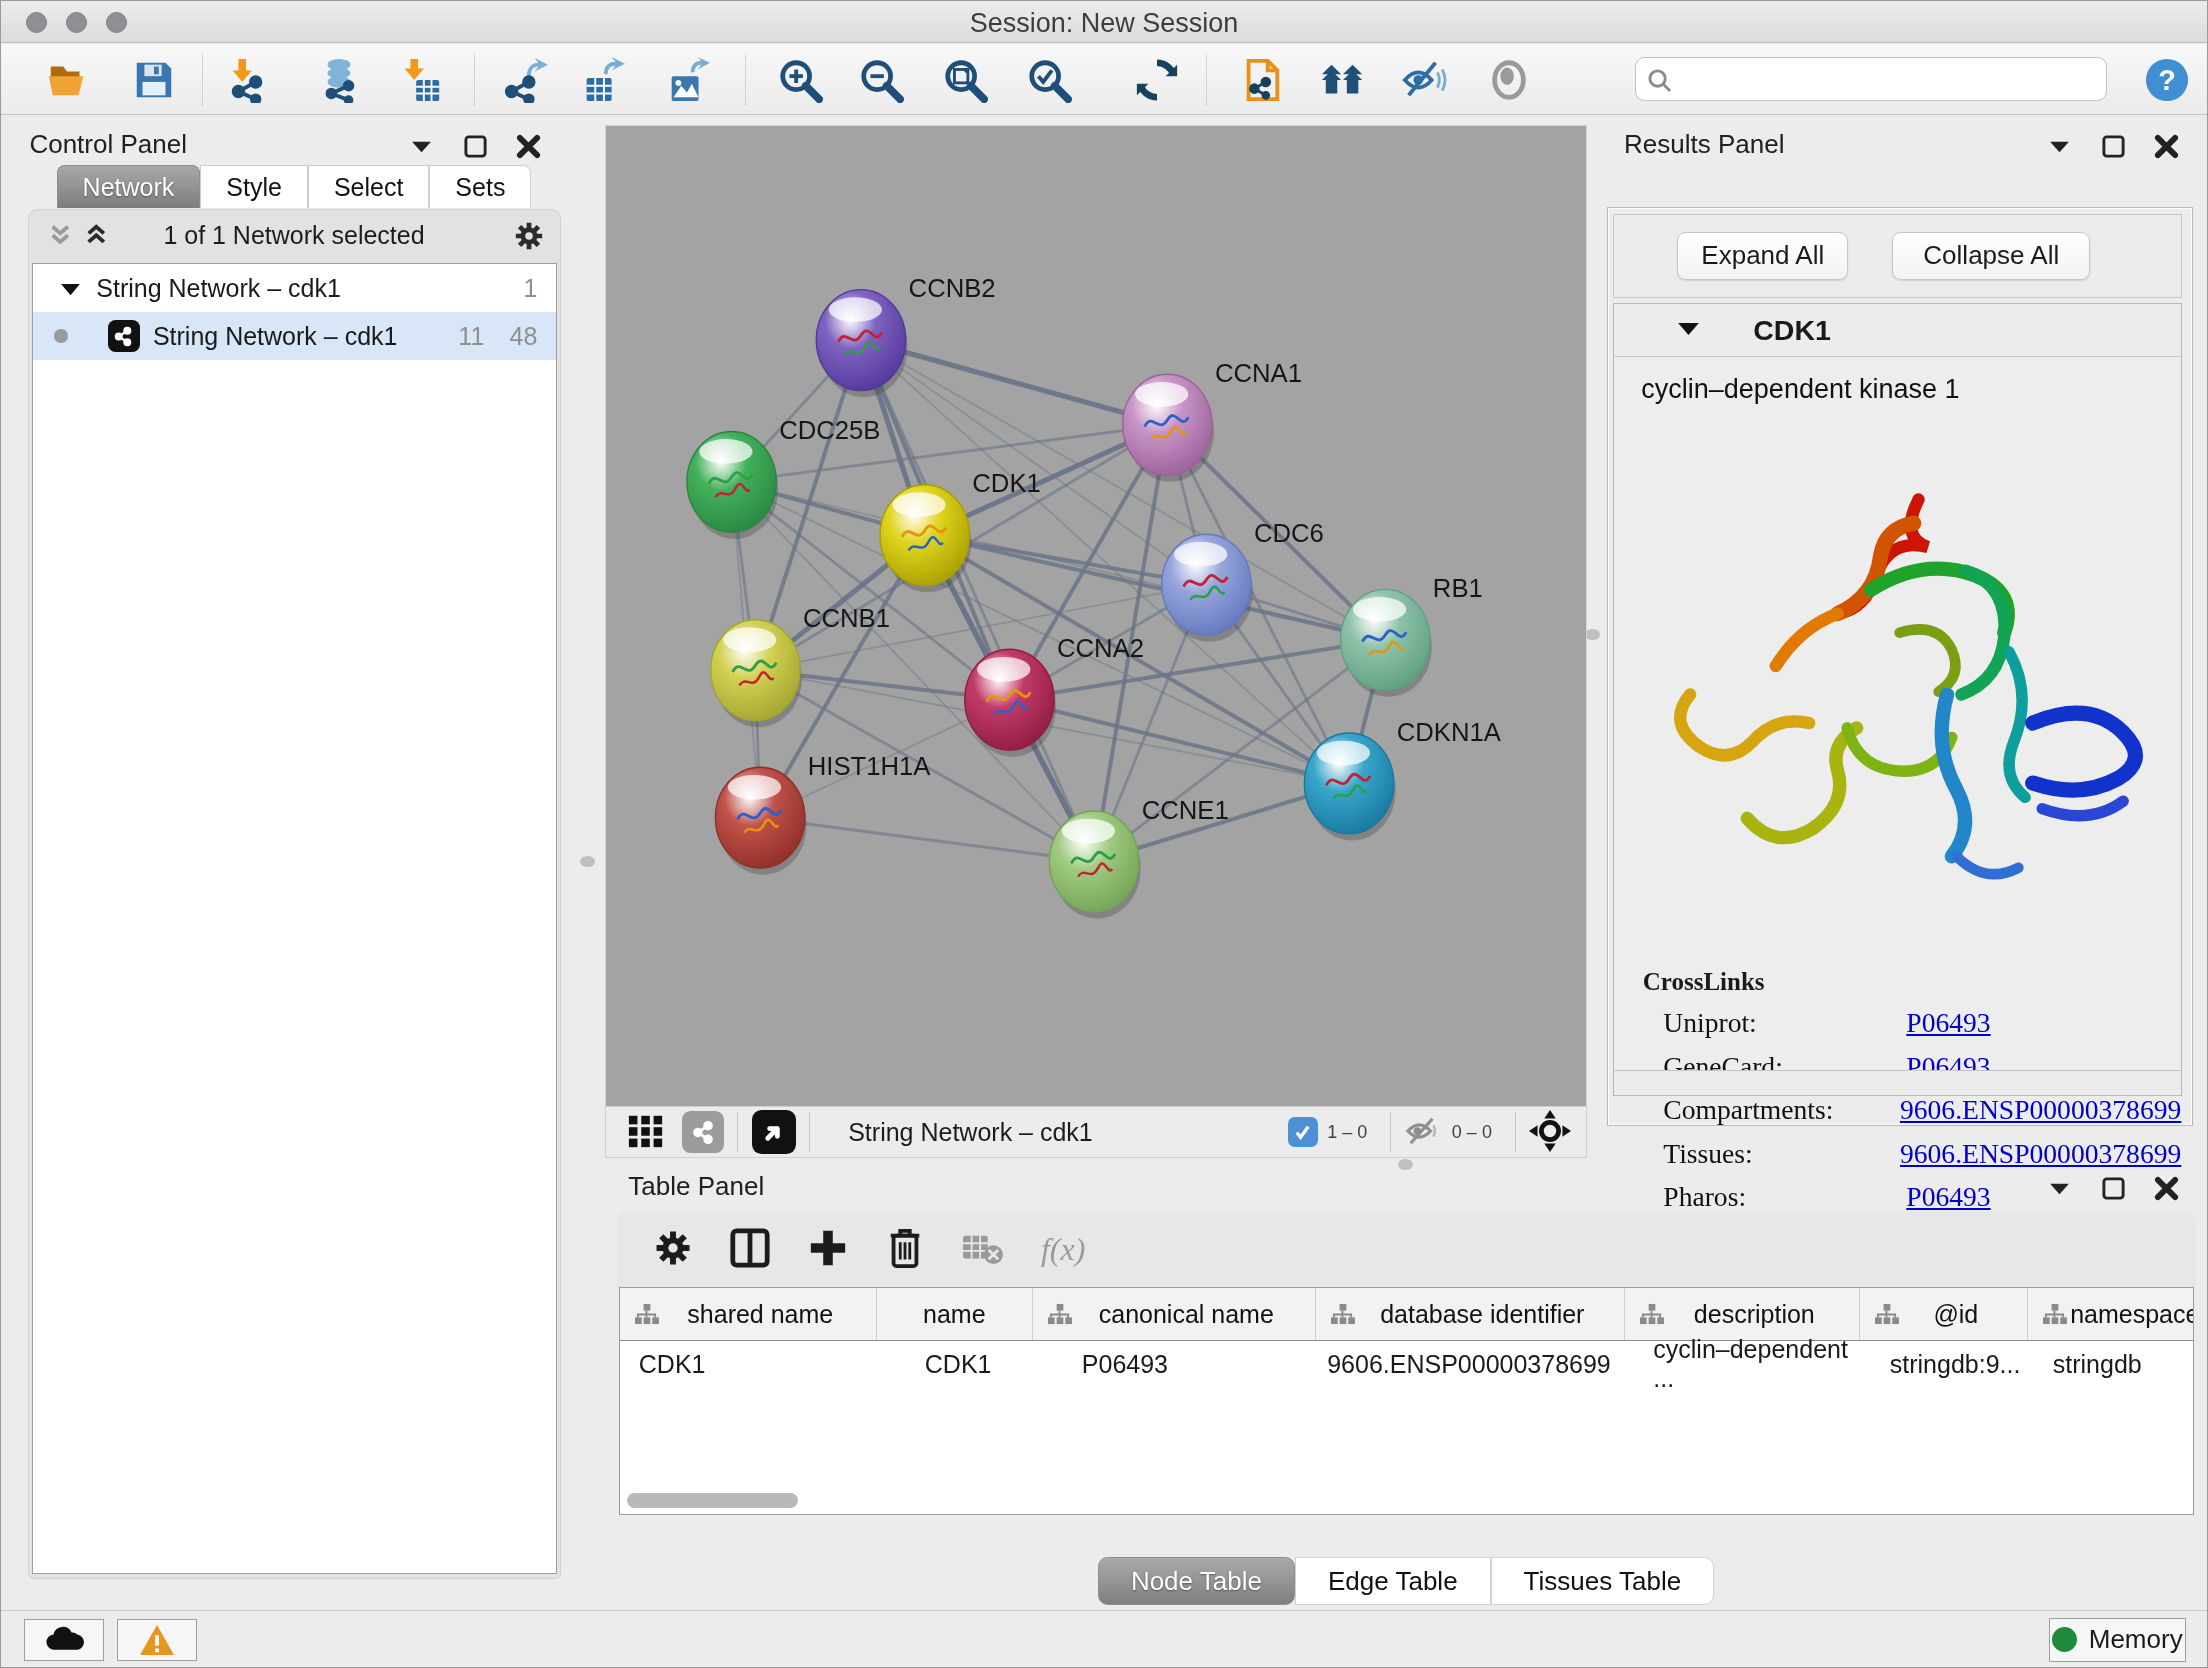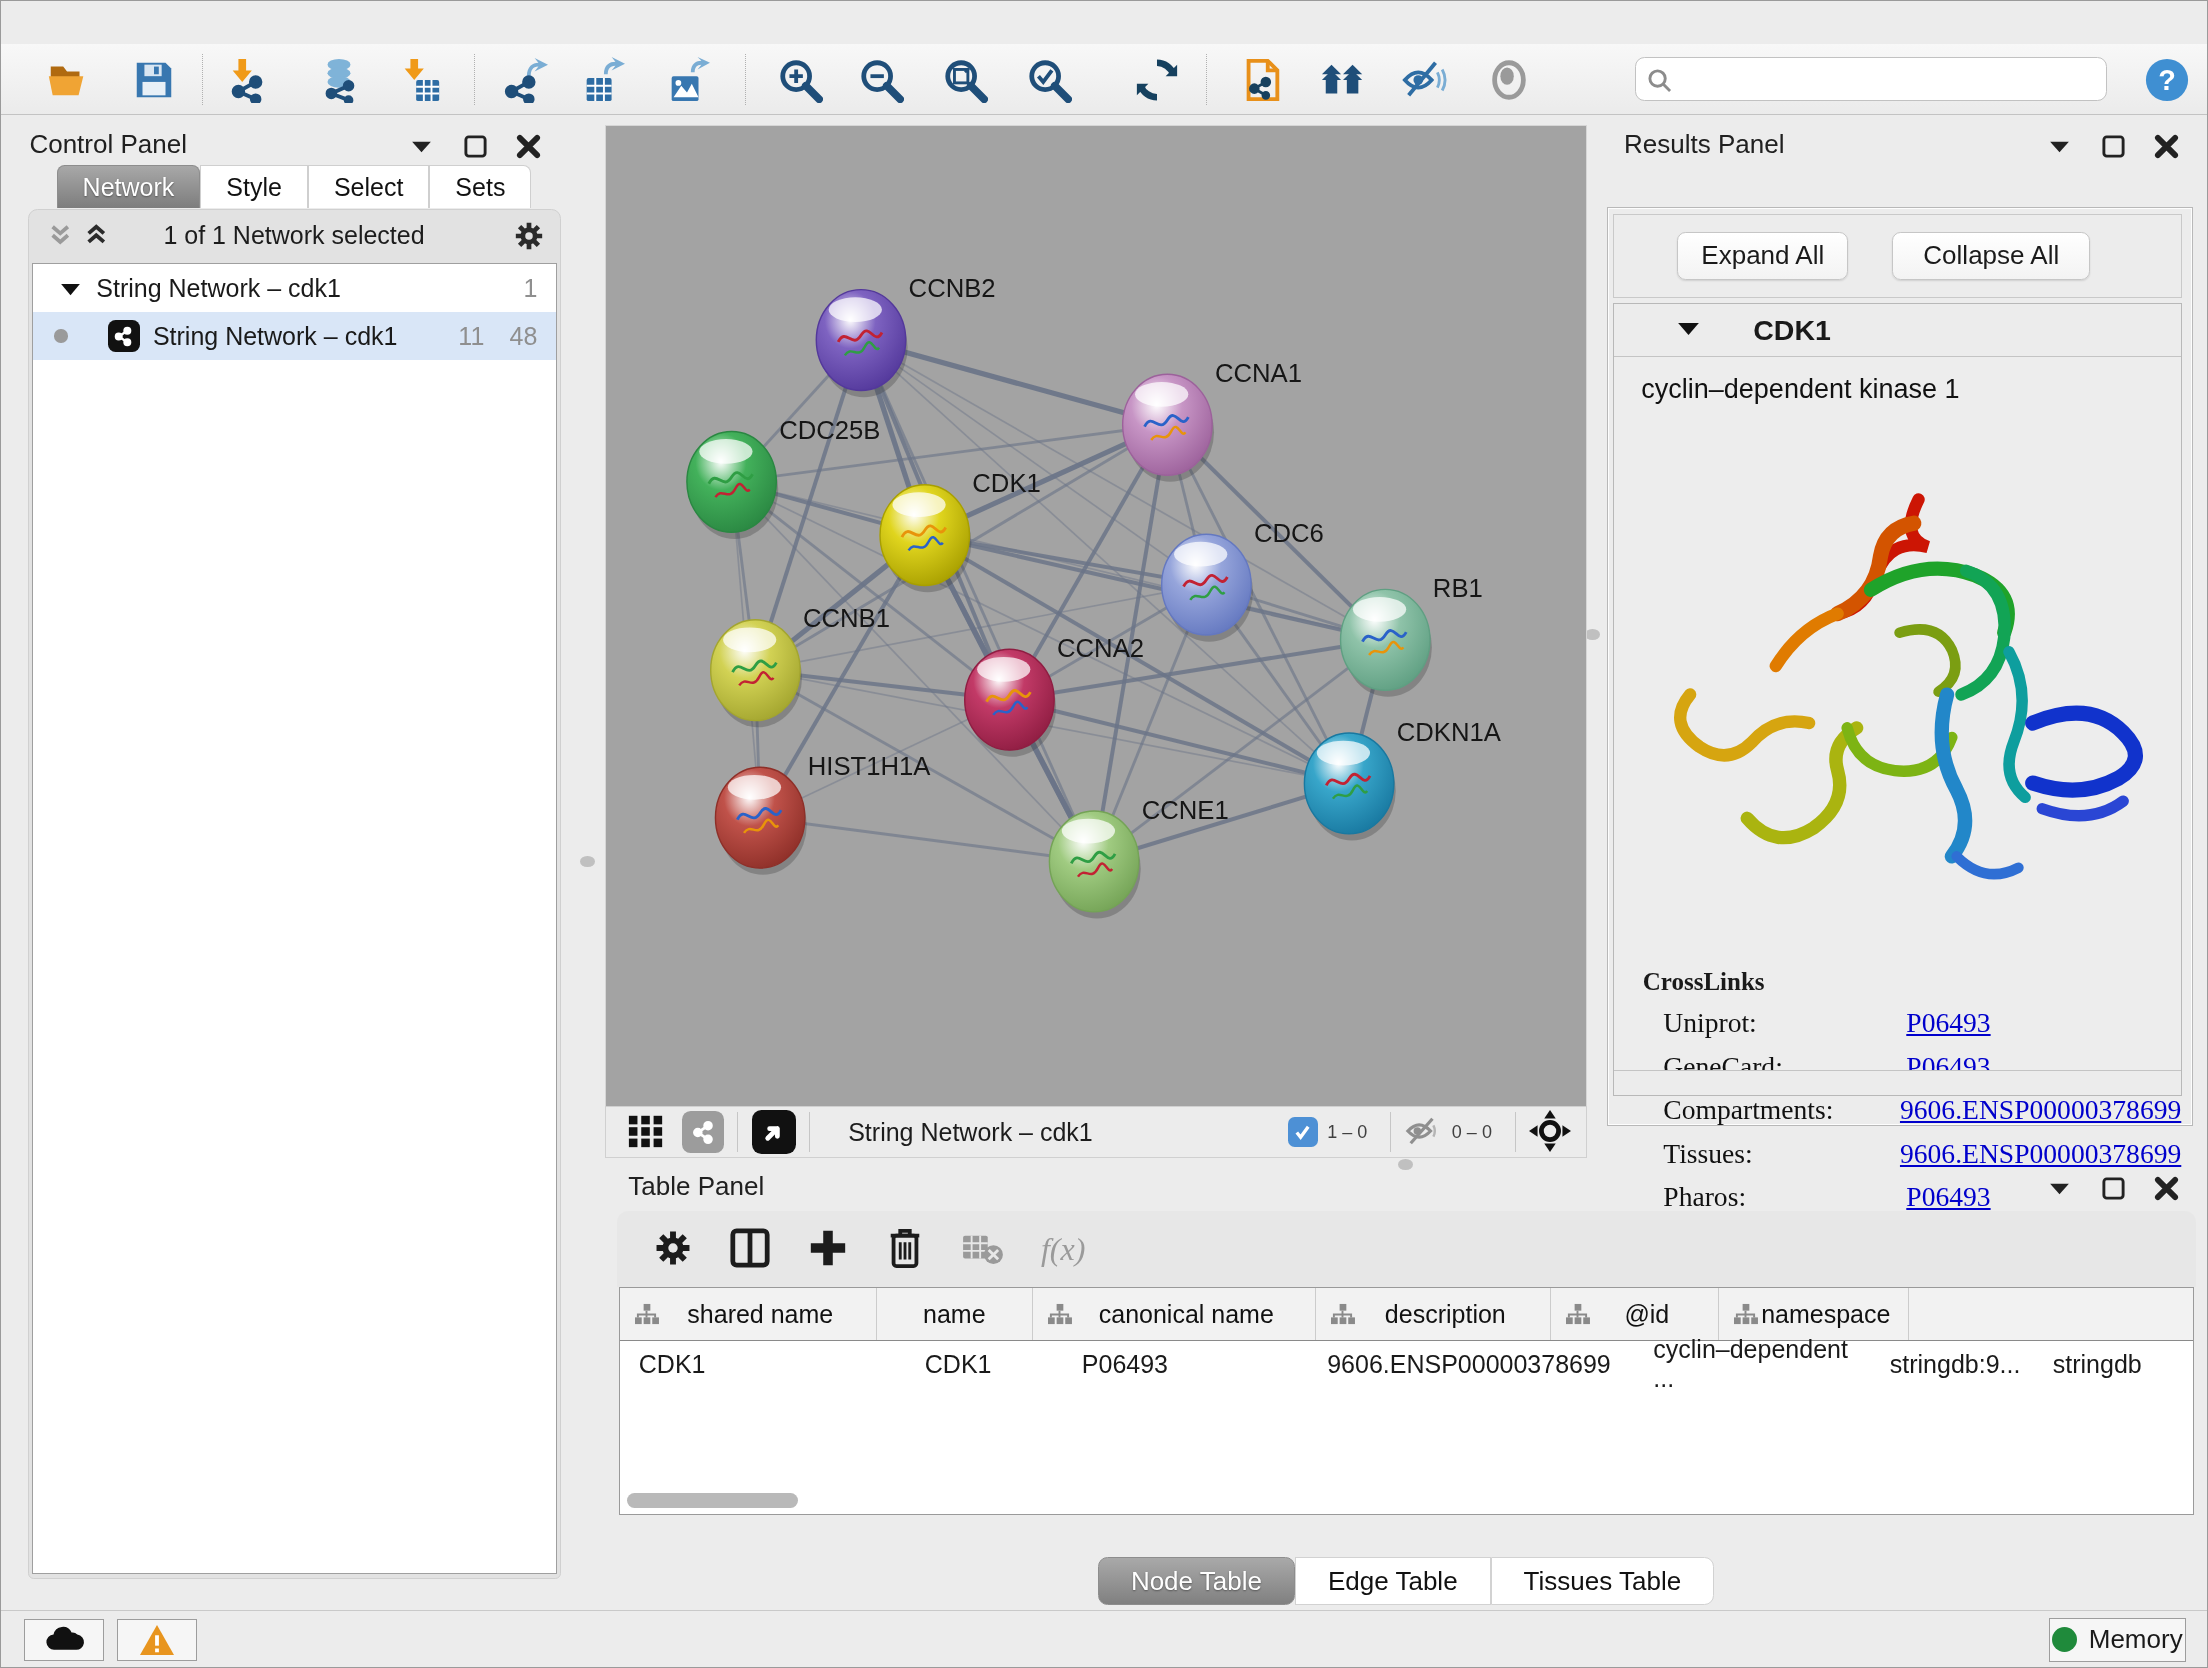--- a/index.html
+++ b/index.html
@@ -122,20 +122,26 @@
     background:#f6f6f6; border:1.9px solid #9d9d9d; display:flex; gap:11.4px;
     align-items:center; justify-content:center; font-size:26px; }
   .mem-dot { width:25px; height:25px; border-radius:50%; background:#1f8a3b; }
   svg text { font-family:"Liberation Sans", sans-serif; }
 </style>
 </head>
 <body>
 
 <div id="app">
 
+  <div class="titlebar">
+    <span class="traffic t1"></span>
+    <span class="traffic t2"></span>
+    <span class="traffic t3"></span>
+    <div class="win-title">Session: New Session</div>
+  </div>
 
   <div class="toolbar">
     <span class="tb-ic" style="left:44px">
       <svg width="46" height="46" viewBox="0 0 48 48">
           <path d="M6 10 h13 l4 5 h13 v6 H6z" fill="#b06a10"></path>
           <path d="M4 20 h36 l-5 20 H8z" fill="#f0a434"></path>
         </svg>
     </span>
     <span class="tb-ic" style="left:130px">
       <svg width="46" height="46" viewBox="0 0 48 48">
@@ -821,20 +827,32 @@
             <svg width="27" height="23" viewBox="0 0 28 24">
               <g fill="#8a8a8a">
                 <rect x="11" y="1" width="7" height="7"></rect>
                 <rect x="2" y="15" width="7" height="7"></rect>
                 <rect x="11" y="15" width="7" height="7"></rect>
                 <rect x="20" y="15" width="7" height="7"></rect>
                 <path d="M14 8 v4 M5 15 v-3 h18 v3 M14 12 v3" stroke="#8a8a8a" stroke-width="2" fill="none"></path>
               </g>
             </svg>
             <span style="margin-left: 25px;">canonical name</span>
+          </div>
+          <div class="th" style="width: 309px;">
+            <svg width="27" height="23" viewBox="0 0 28 24">
+              <g fill="#8a8a8a">
+                <rect x="11" y="1" width="7" height="7"></rect>
+                <rect x="2" y="15" width="7" height="7"></rect>
+                <rect x="11" y="15" width="7" height="7"></rect>
+                <rect x="20" y="15" width="7" height="7"></rect>
+                <path d="M14 8 v4 M5 15 v-3 h18 v3 M14 12 v3" stroke="#8a8a8a" stroke-width="2" fill="none"></path>
+              </g>
+            </svg>
+            <span style="margin-left: 25px;">database identifier</span>
           </div>
           <div class="th" style="width: 235px;">
             <svg width="27" height="23" viewBox="0 0 28 24">
               <g fill="#8a8a8a">
                 <rect x="11" y="1" width="7" height="7"></rect>
                 <rect x="2" y="15" width="7" height="7"></rect>
                 <rect x="11" y="15" width="7" height="7"></rect>
                 <rect x="20" y="15" width="7" height="7"></rect>
                 <path d="M14 8 v4 M5 15 v-3 h18 v3 M14 12 v3" stroke="#8a8a8a" stroke-width="2" fill="none"></path>
               </g>

